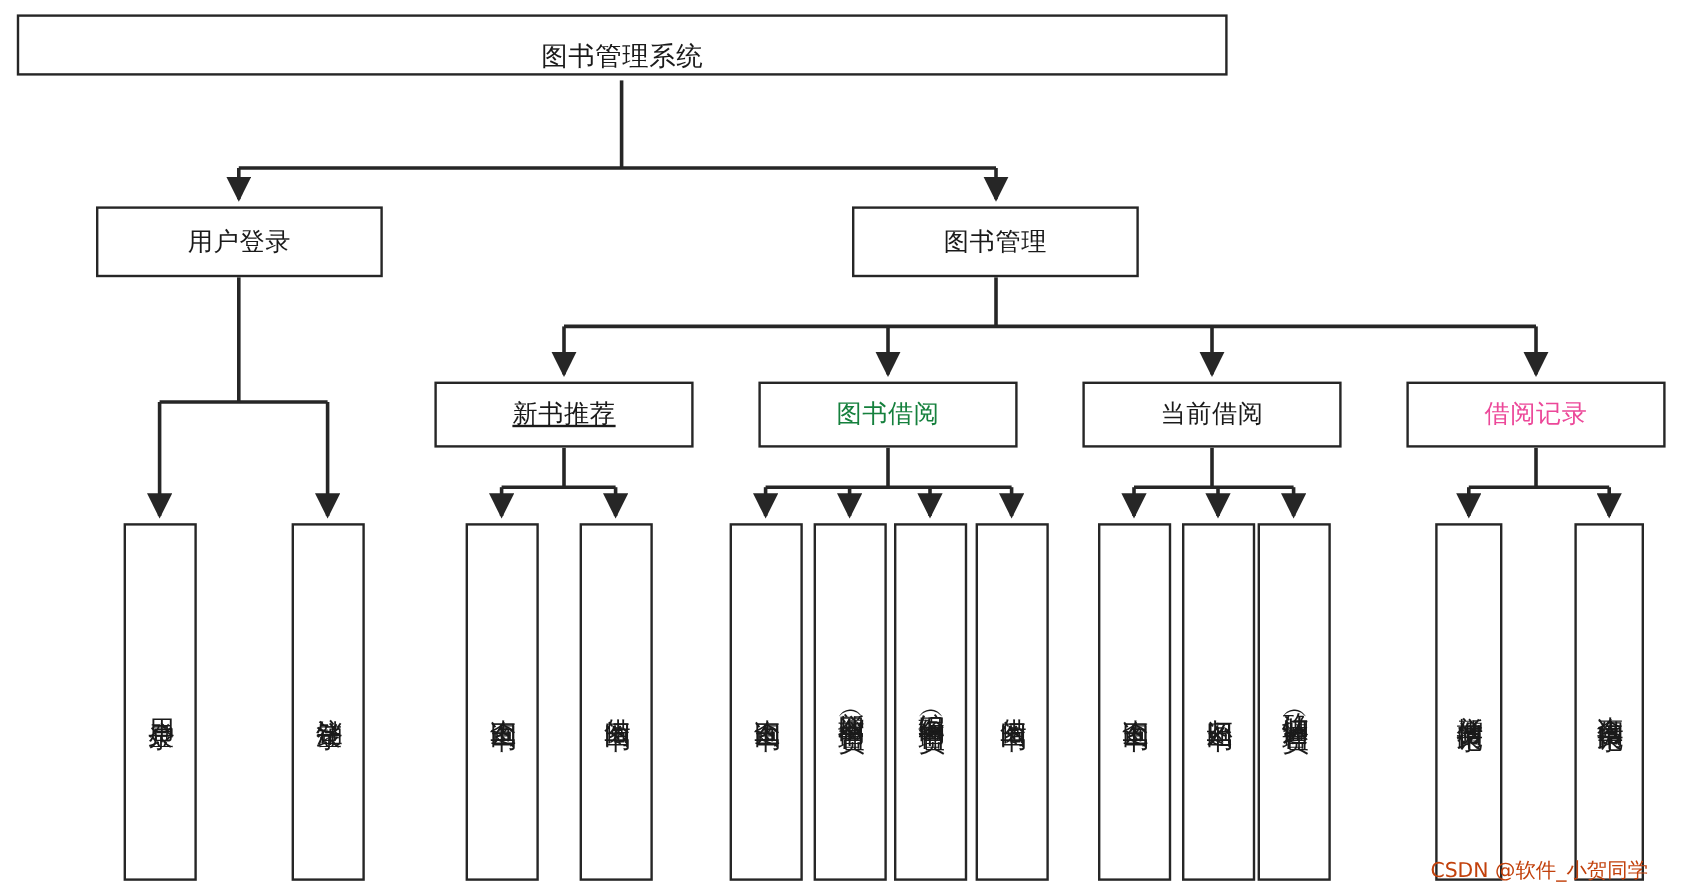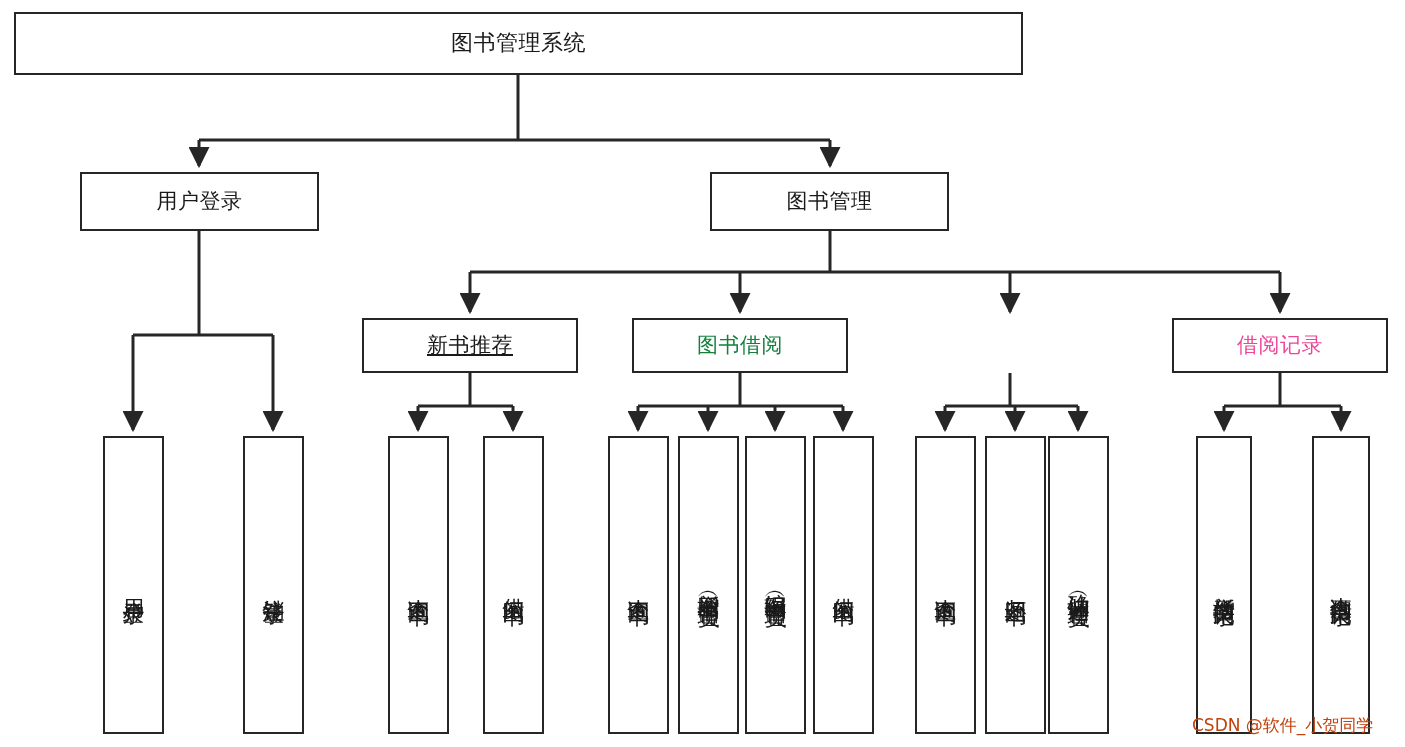--- a/index.html
+++ b/index.html
@@ -122,37 +122,40 @@
       <path d="M 1015 406 L 1015 430" marker-end="url(#arrow)"></path>
       <path d="M 1078 406 L 1078 430" marker-end="url(#arrow)"></path>
 
       <path d="M 1280 373 L 1280 406"></path>
       <path d="M 1224 406 L 1341 406"></path>
       <path d="M 1224 406 L 1224 430" marker-end="url(#arrow)"></path>
       <path d="M 1341 406 L 1341 430" marker-end="url(#arrow)"></path>
     </g>
   </svg>
 
-  <div class="node horiz root" style="left: 14px; top: 12px; width: 1009px; height: 63px; border-color: rgb(38, 38, 38); background: rgb(255, 255, 255); color: rgb(26, 26, 26);">
+  <div class="node horiz root" style="left: 14px; top: 12px; width: 1009px; height: 51px; border-color: rgb(38, 38, 38); background: rgb(255, 255, 255); color: rgb(26, 26, 26); align-items: flex-end;">
     <span class="label">图书管理系统</span>
   </div>
 
   <div class="node horiz" style="left: 80px; top: 172px; width: 239px; height: 59px; border-color: rgb(38, 38, 38); background: rgb(255, 255, 255); color: rgb(26, 26, 26);">
     <span class="label">用户登录</span>
   </div>
   <div class="node horiz" style="left: 710px; top: 172px; width: 239px; height: 59px; border-color: rgb(38, 38, 38); background: rgb(255, 255, 255); color: rgb(26, 26, 26);">
     <span class="label">图书管理</span>
   </div>
 
   <div class="node horiz" style="left: 362px; top: 318px; width: 216px; height: 55px; border-color: rgb(38, 38, 38); background: rgb(255, 255, 255); color: rgb(26, 26, 26); text-decoration: underline;">
     <span class="label">新书推荐</span>
   </div>
   <div class="node horiz" style="left: 632px; top: 318px; width: 216px; height: 55px; border-color: rgb(38, 38, 38); background: rgb(255, 255, 255); color: #15803d;">
     <span class="label">图书借阅</span>
   </div>
+  <div class="node horiz" style="left: 902px; top: 318px; width: 216px; height: 55px; border-color: rgb(38, 38, 38); background: rgb(255, 255, 255); color: rgb(26, 26, 26);">
+    <span class="label">当前借阅</span>
+  </div>
   <div class="node horiz" style="left: 1172px; top: 318px; width: 216px; height: 55px; border-color: rgb(38, 38, 38); background: rgb(255, 255, 255); color: #ec4899;">
     <span class="label">借阅记录</span>
   </div>
 
   <div class="node vert" style="left: 103px; top: 436px; width: 61px; height: 298px; border-color: rgb(38, 38, 38); background: rgb(255, 255, 255); color: rgb(26, 26, 26);">
     <span class="label">用户登录</span>
   </div>
   <div class="node vert" style="left: 243px; top: 436px; width: 61px; height: 298px; border-color: rgb(38, 38, 38); background: rgb(255, 255, 255); color: rgb(26, 26, 26);">
     <span class="label">注销登录</span>
   </div>

